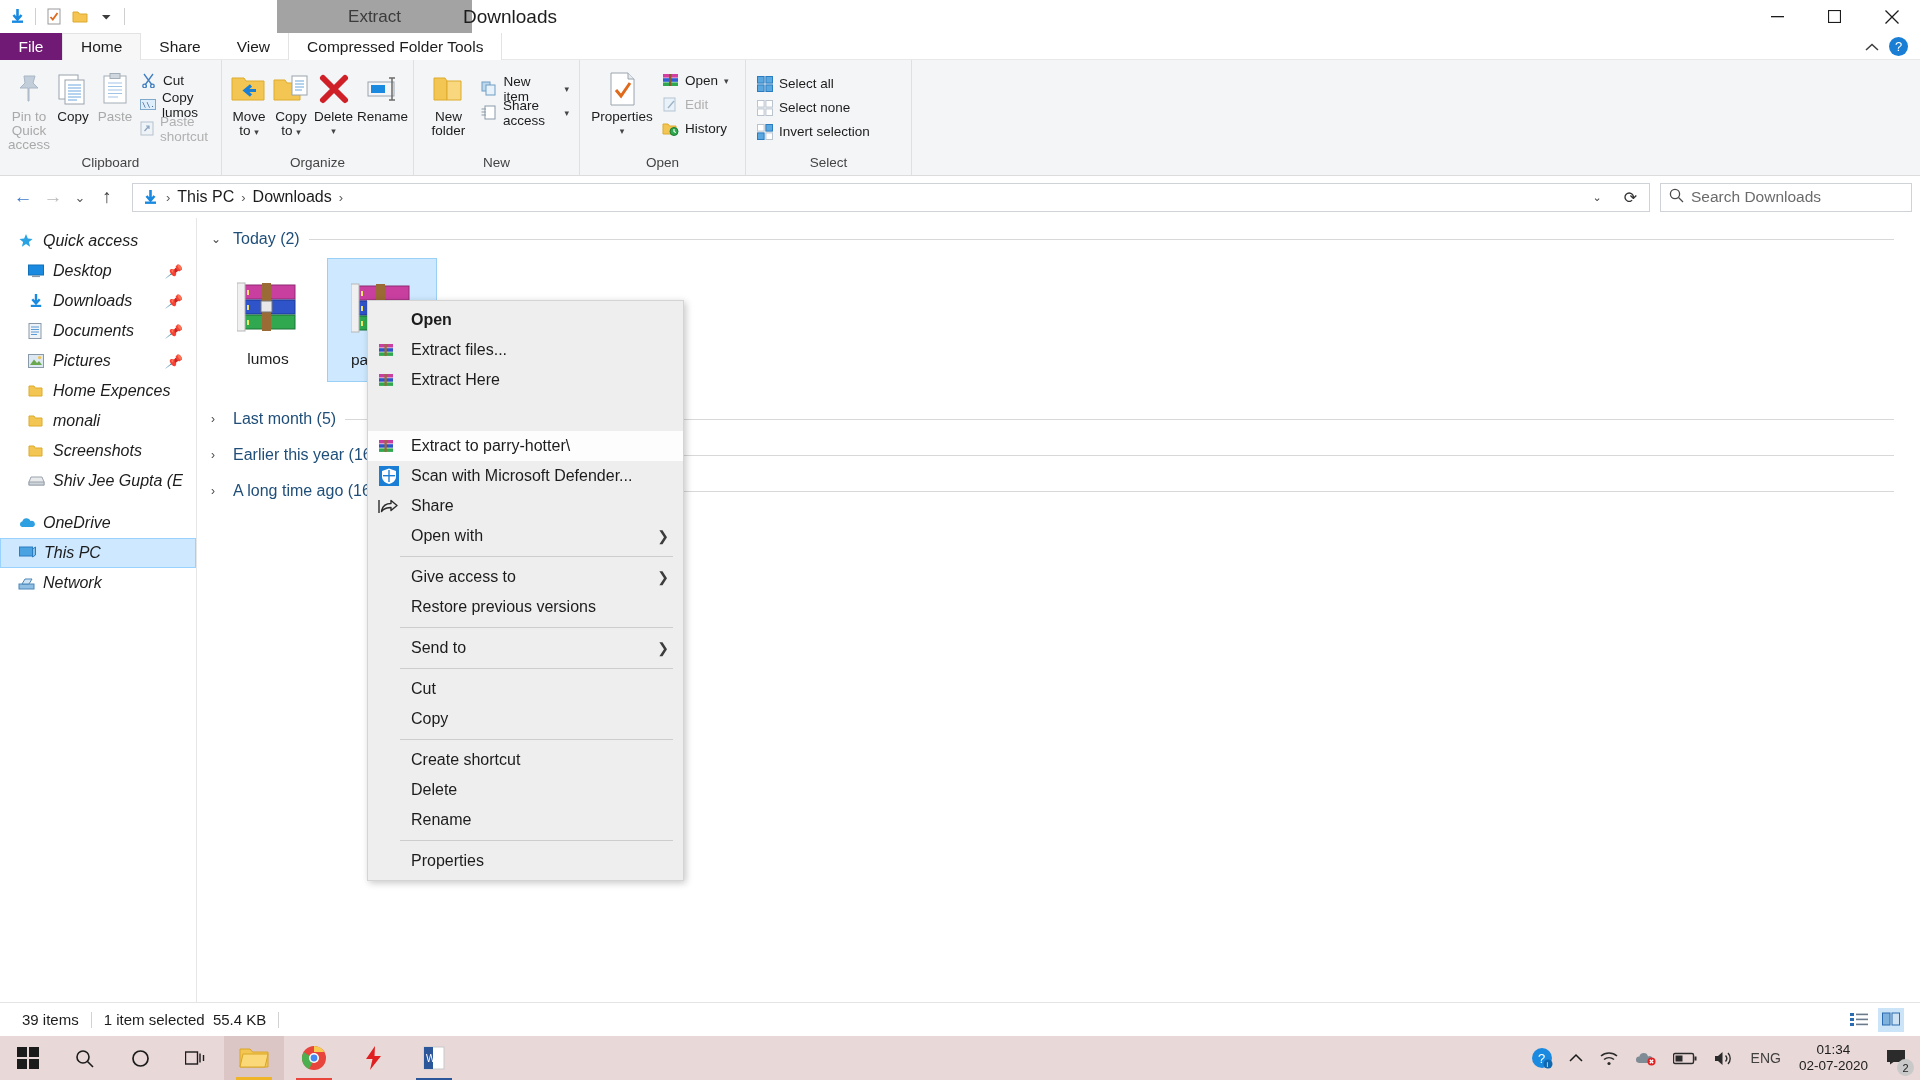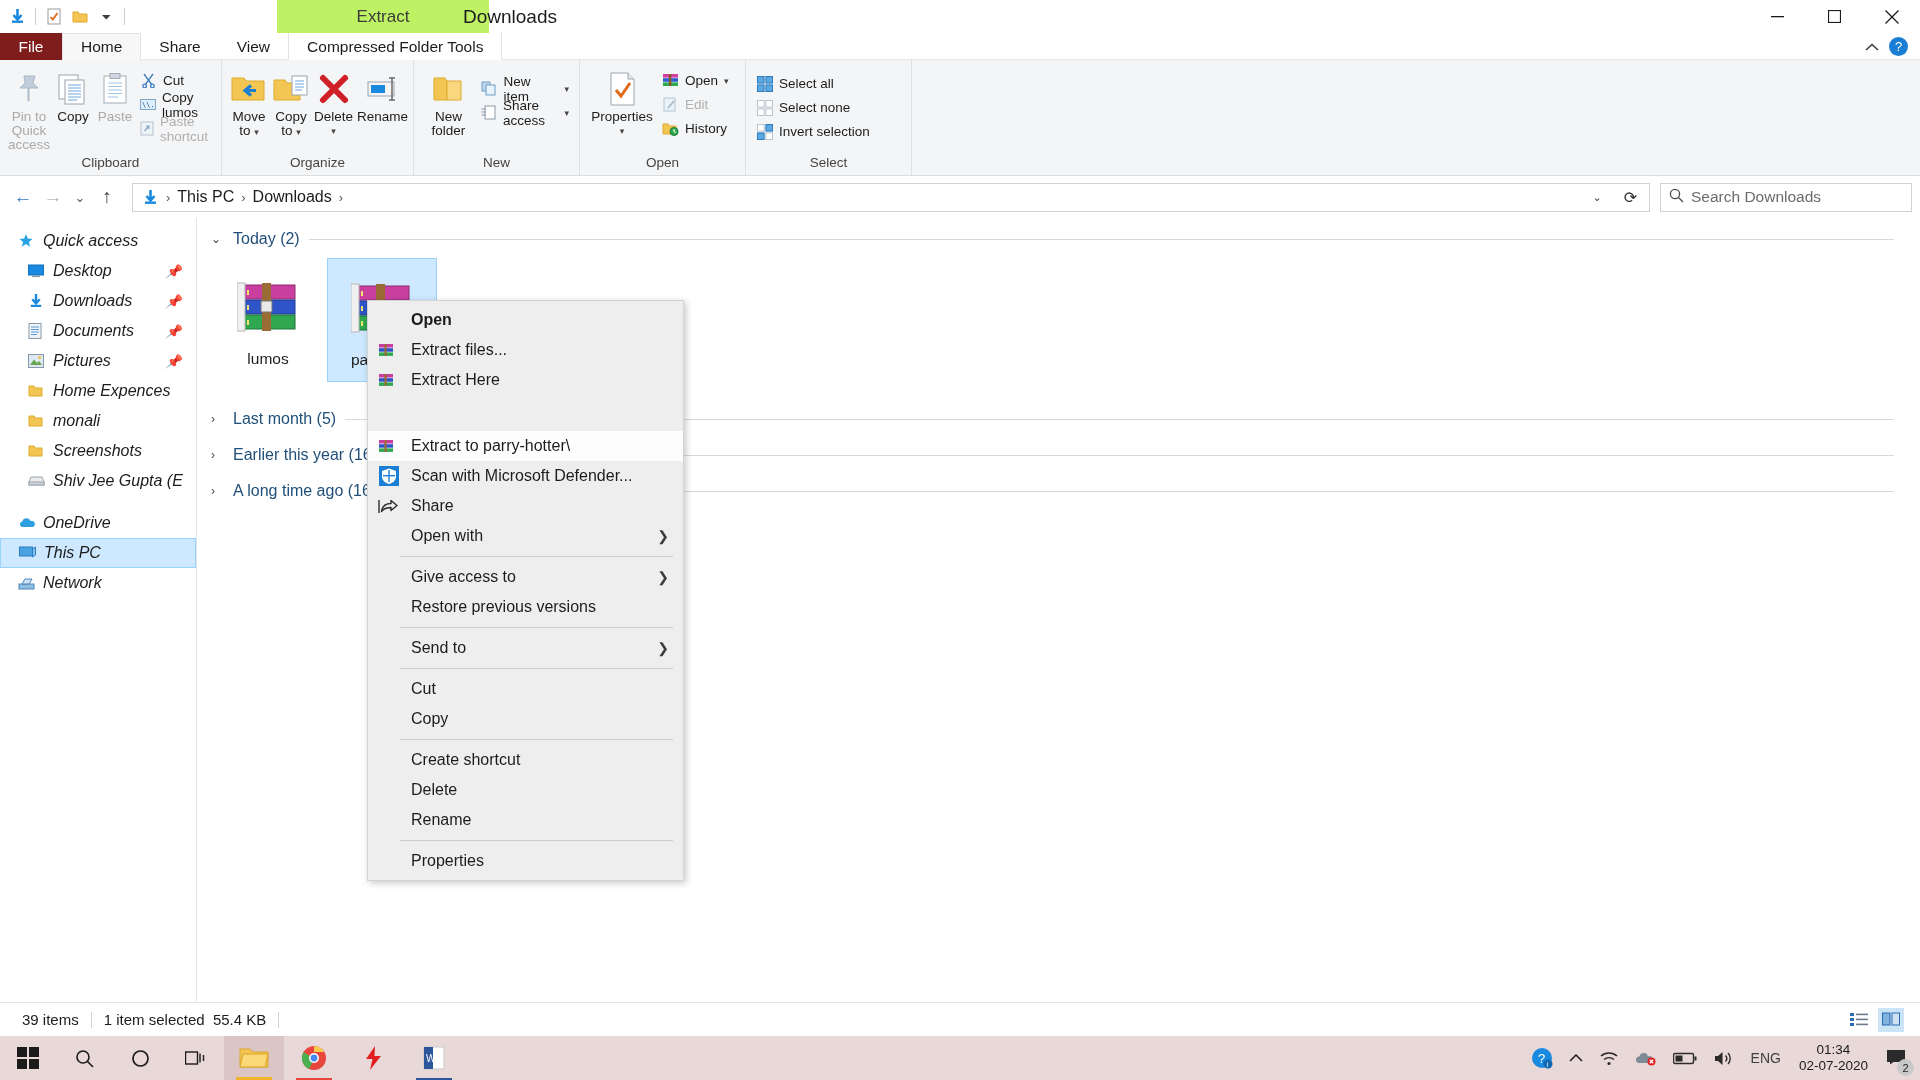--- a/index.html
+++ b/index.html
@@ -16,22 +16,22 @@
     position: absolute; top: 0; left: 0; width: 1920px; height: 33px;
     background: #ffffff;
     display: flex; align-items: center;
   }
   .qat { display: flex; align-items: center; gap: 0; padding-left: 4px; height: 33px; }
   .qat-icon {
     width: 26px; height: 26px; display: flex; align-items: center; justify-content: center;
   }
   .qat-sep { width: 1px; height: 17px; background: #cfcfcf; margin: 0 5px; }
   .ctx-tab-wrap {
-    position: absolute; left: 277px; top: 0; width: 212px; height: 33px;
-    background: #bef264;
+    position: absolute; left: 277px; top: 0; width: 195px; height: 33px;
+    background: #a3a3a3;
     display: flex; align-items: center; justify-content: center;
   }
   .ctx-tab-label { font-size: 17px; color: #3b3b3b; }
   .win-title {
     position: absolute; left: 463px; top: 0; height: 33px;
     display: flex; align-items: center;
     font-size: 19px; color: #1c1c1c;
   }
   .win-buttons {
     position: absolute; right: 0; top: 0; height: 33px; display: flex;
@@ -46,21 +46,21 @@
     position: absolute; top: 33px; left: 0; width: 1920px; height: 27px;
     background: #ffffff;
     display: flex; align-items: stretch;
     border-bottom: 1px solid #e8e8e8;
   }
   .rtab {
     display: flex; align-items: center; justify-content: center;
     padding: 0 18px; font-size: 15.5px; color: #1c1c1c;
     height: 27px;
   }
-  .rtab.file { background: #7f1d1d; color: #fff; width: 62px; padding: 0; }
+  .rtab.file { background: #701a75; color: #fff; width: 62px; padding: 0; }
   .rtab.active {
     background: #f7f7f7;
     border-left: 1px solid #e3e3e3; border-right: 1px solid #e3e3e3;
     border-top: 1px solid #e3e3e3;
   }
   .rtab.ctx-compressed {
     border-left: 1px solid #e3e3e3; border-right: 1px solid #e3e3e3;
     background: #ffffff;
   }
   .ribbon-right {

